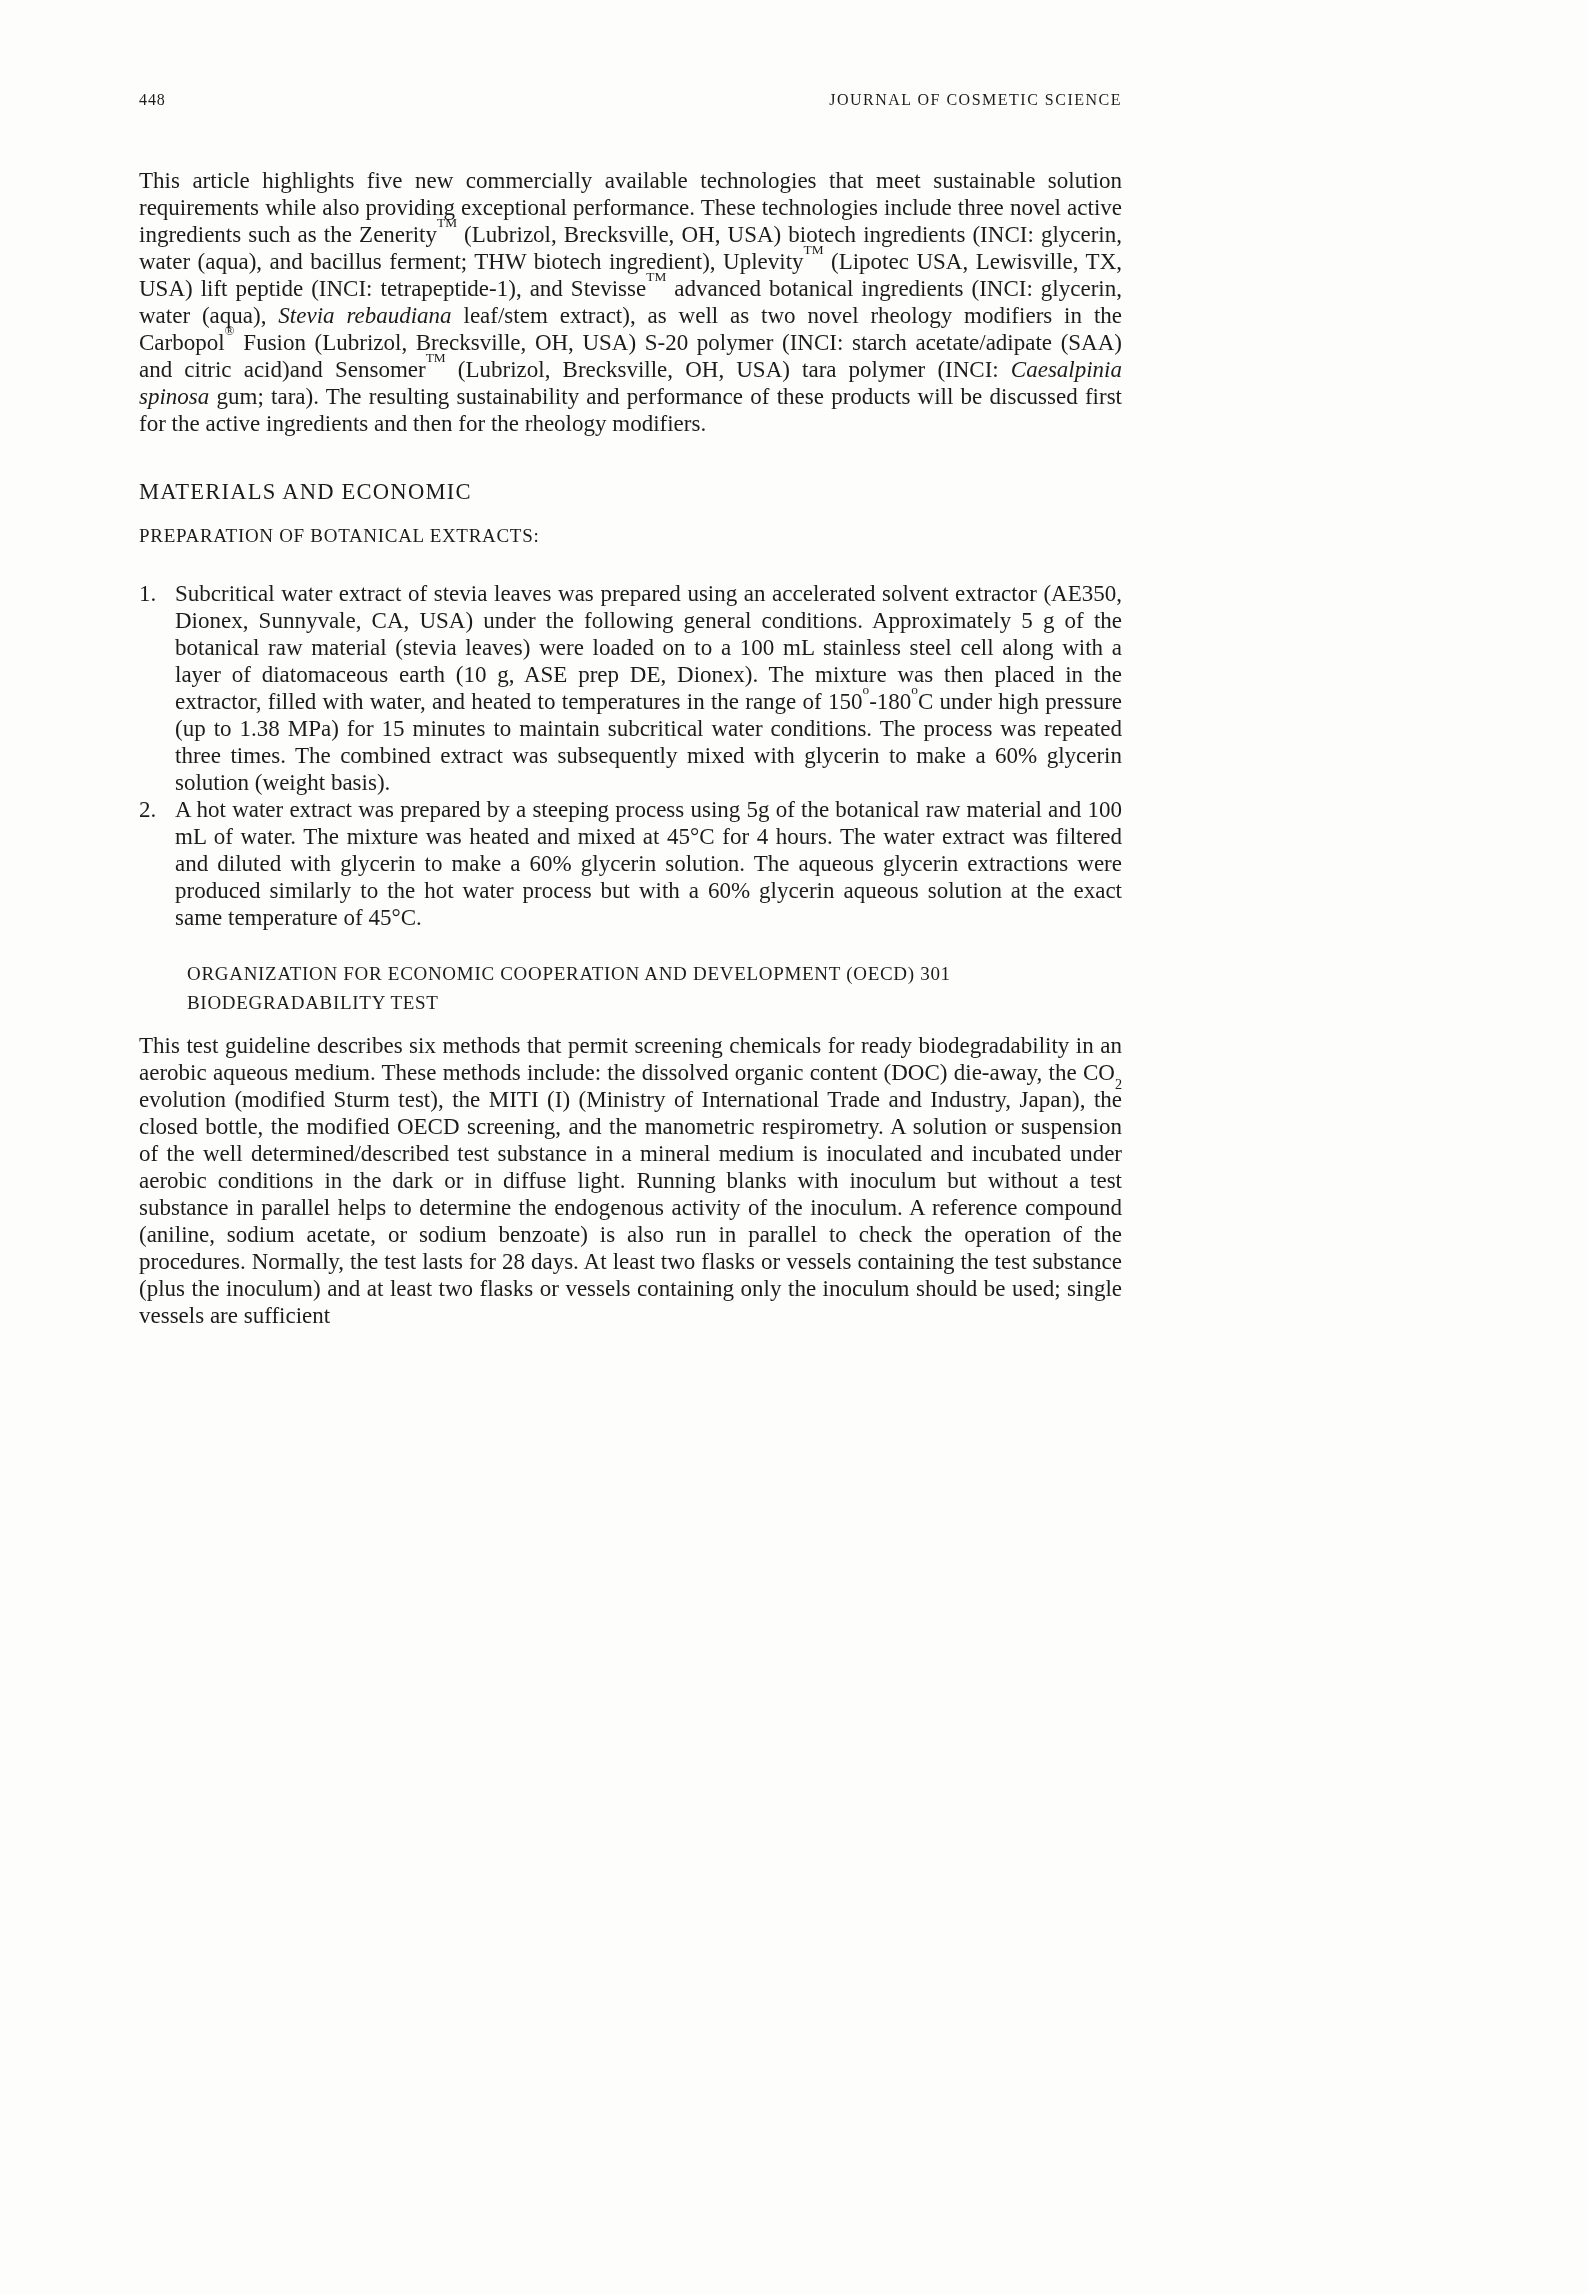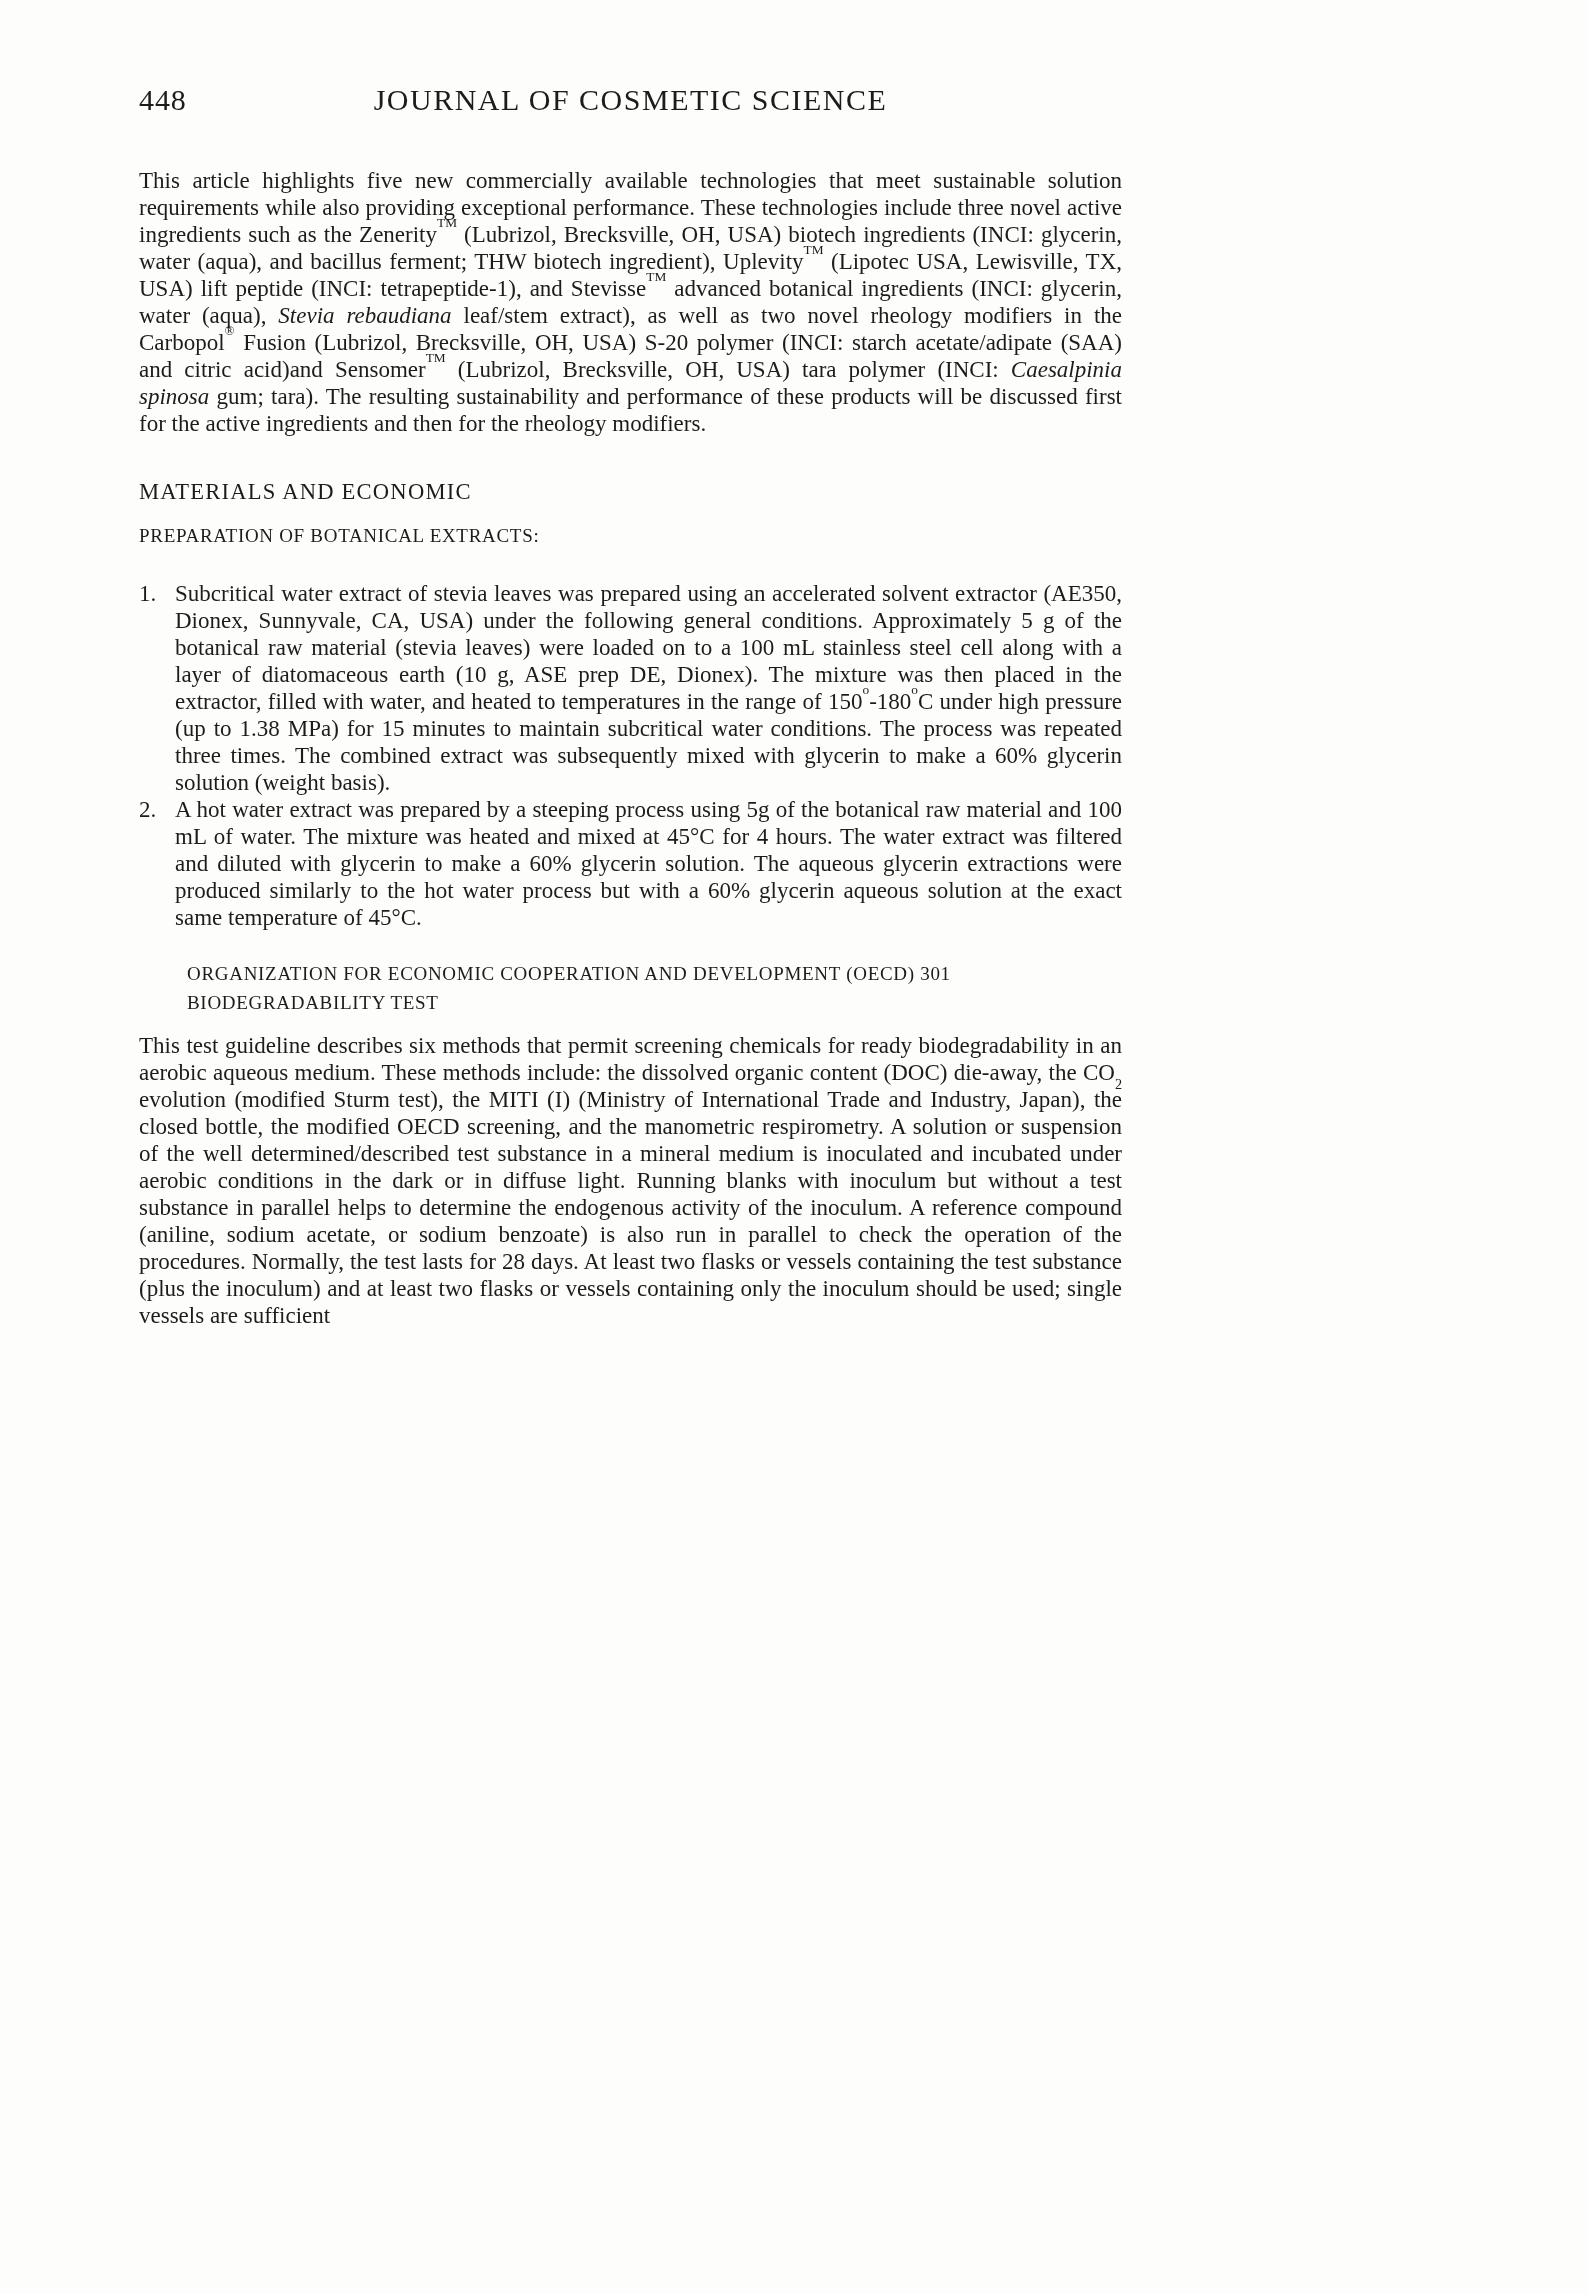--- a/index.html
+++ b/index.html
@@ -14,25 +14,25 @@
   }
   .content {
     position: absolute;
     left: 139px;
     top: 85px;
     width: 983px;
   }
   .page-header {
     position: relative;
     height: 30px;
-    font-size: 30px;
+    font-size: 16px;
     line-height: 30px;
   }
   .page-number { position: absolute; left: 0; top: 0; letter-spacing: 0.9px; }
-  .journal-title { display: block; text-align: center; letter-spacing: 1.5px; }
+  .journal-title { display: block; text-align: right; letter-spacing: 1.5px; }
   .body-par {
     margin: 0;
     font-size: 23px;
     line-height: 27px;
     text-align: justify;
   }
   .intro { margin-top: 52px; }
   .section-heading {
     margin: 41px 0 0 0;
     font-size: 22.6px;

